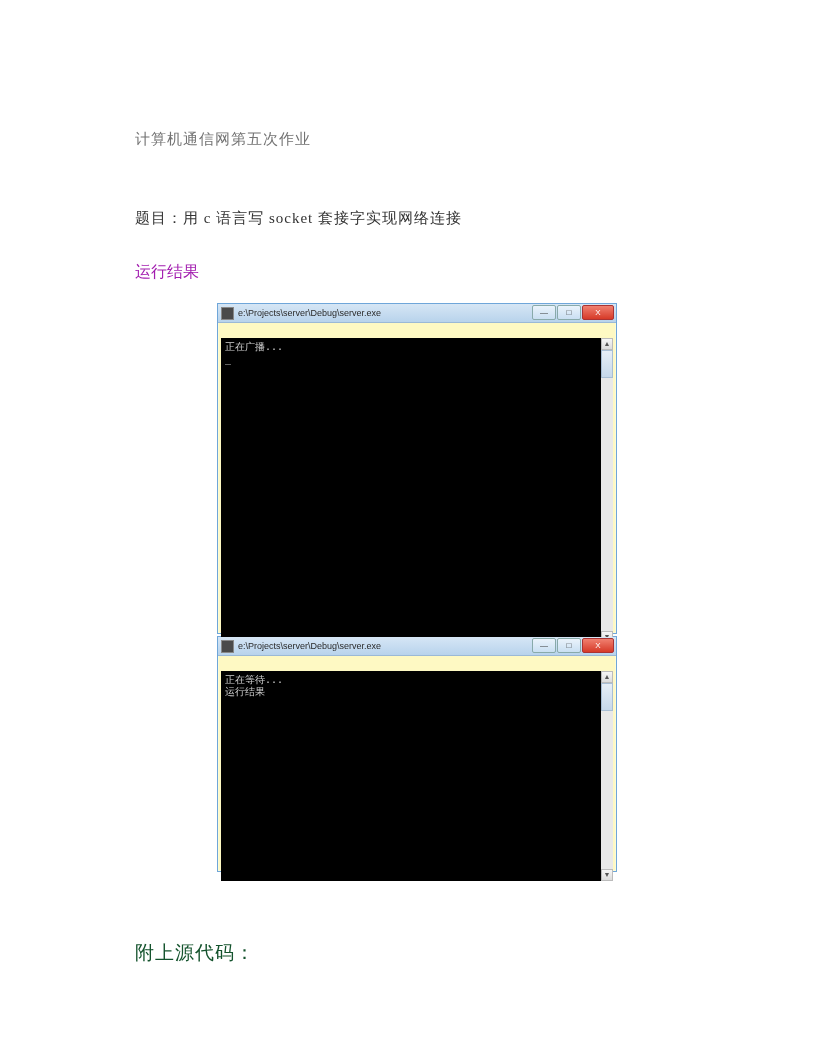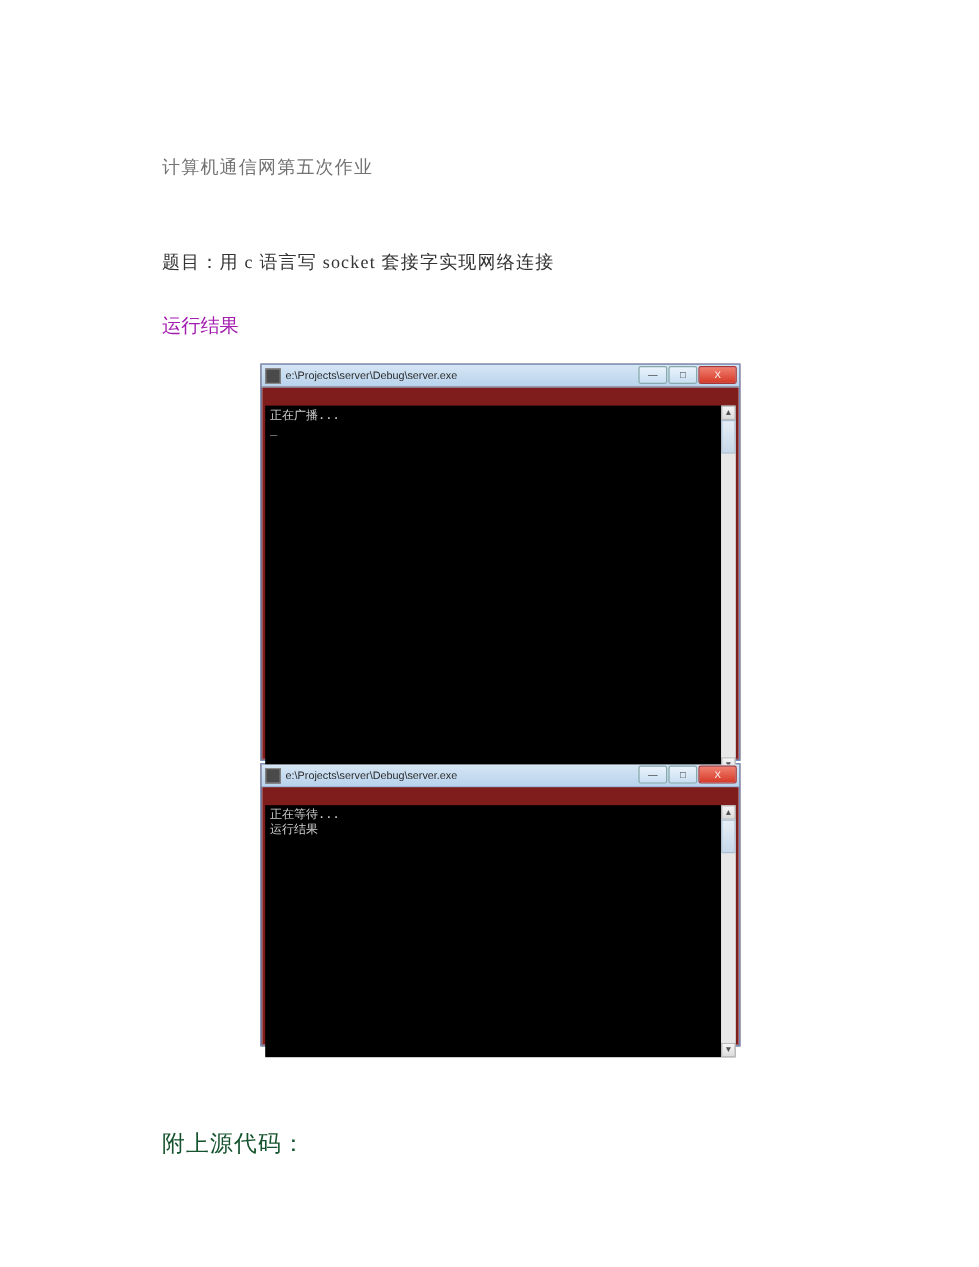--- a/index.html
+++ b/index.html
@@ -32,21 +32,21 @@
     color: #a21caf;
     margin-bottom: 20px;
   }
   .screenshots {
     margin-left: 82px;
     width: 400px;
   }
   
   .win-window {
     border: 1px solid #6fa6d9;
-    background: #7f1d1d;
+    background: #fef9c3;
     box-shadow: 0 0 0 1px rgba(255,255,255,0.3) inset;
   }
   .win1 { height: 329px; margin-bottom: 2px; }
   .win2 { height: 234px; }
   .titlebar {
     height: 18px;
     background: linear-gradient(#d6e6f5, #b8d3ec);
     display: flex;
     align-items: center;
     padding: 0 3px;

